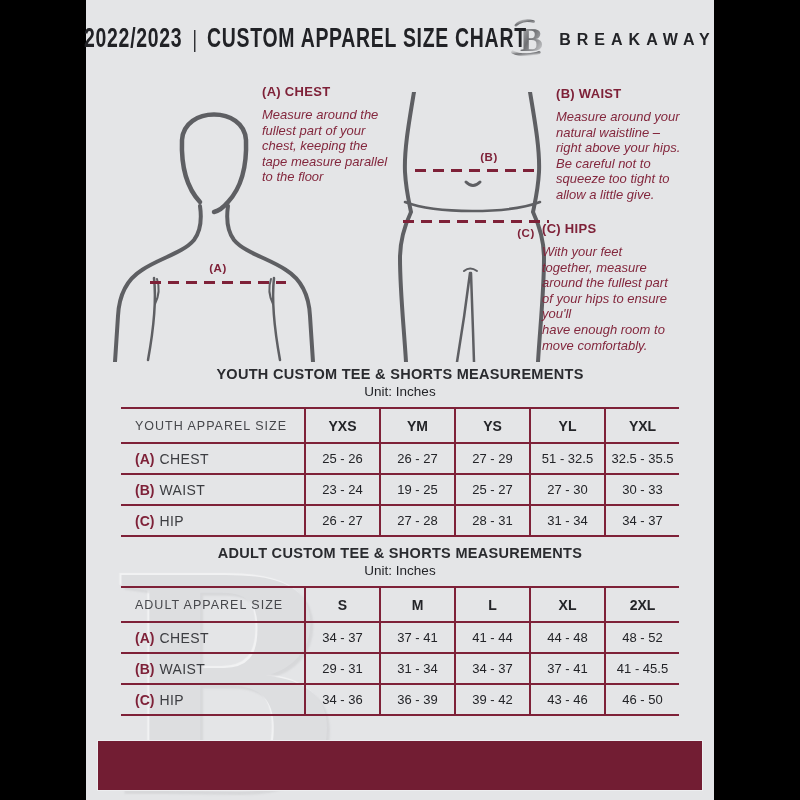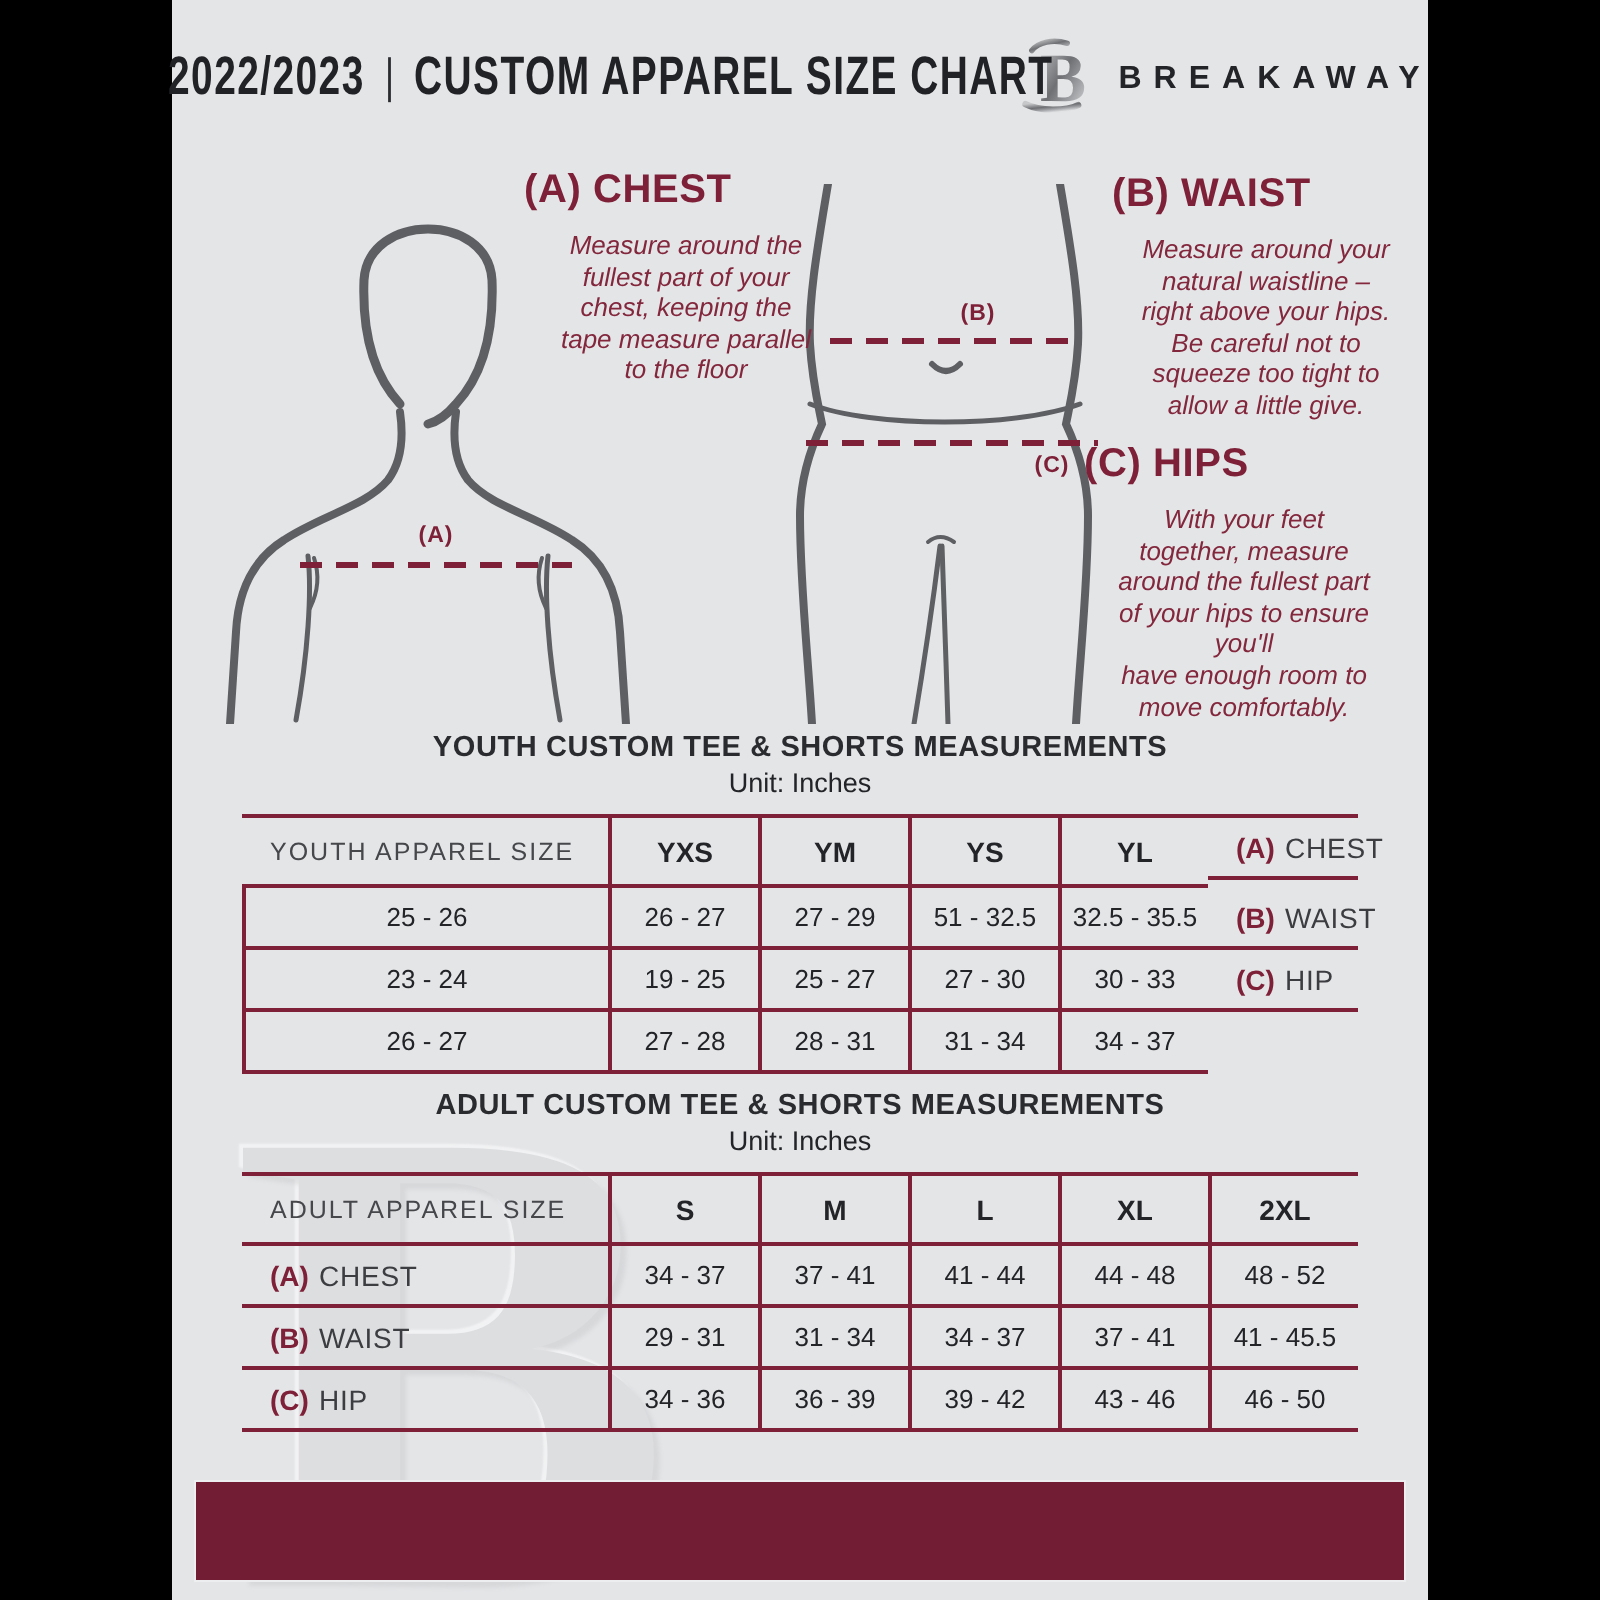--- a/index.html
+++ b/index.html
@@ -17,23 +17,23 @@
     justify-content:center;align-items:center;gap:14px;}
   .tg-wrap{width:412px;height:34px;overflow:visible;}
   .titlegroup{display:flex;align-items:center;white-space:nowrap;
     transform:scaleX(.72);transform-origin:left center;color:#212226;}
   .yr,.ttl{font-weight:bold;font-size:27px;letter-spacing:1px;}
   .pipe{font-weight:400;font-size:24px;margin:0 14px;color:#2a2b2f;}
   .brandgroup{display:flex;align-items:center;gap:9px;}
   .brand{font-weight:bold;font-size:16px;letter-spacing:6px;color:#232428;}
 
   
-  .mhead{font-weight:bold;font-size:20px;color:#7e2138;letter-spacing:.3px;}
+  .mhead{font-weight:bold;font-size:13px;color:#7e2138;letter-spacing:.3px;}
   .mbody{margin-top:8px;font-style:italic;font-size:13px;line-height:15.6px;
-    color:#83273d;white-space:pre-line;text-align:center;}
+    color:#83273d;white-space:pre-line;}
   .mblock{position:absolute;}
   .dash{position:absolute;height:3px;
     background:repeating-linear-gradient(90deg,#7e2138 0 11px,transparent 11px 18px);}
   .marker{position:absolute;width:30px;text-align:center;font-weight:bold;
     font-size:11.5px;color:#7e2138;letter-spacing:.5px;}
   .fig{position:absolute;}
 
   
   .tabletitle{position:absolute;width:100%;text-align:center;font-weight:bold;
     font-size:14.5px;letter-spacing:.3px;color:#2a2b2f;}
@@ -156,20 +156,21 @@
     <div class="tabletitle" style="top:366px;">YOUTH CUSTOM TEE &amp; SHORTS MEASUREMENTS</div>
     <div class="tableunit" style="top:384px;">Unit: Inches</div>
     <div class="sizetable" style="top:407px;">
       <div class="cell h labelcell">
           <span class="sizelabel">YOUTH APPAREL SIZE</span>
         </div>
       <div class="cell h vline colhead">YXS</div>
       <div class="cell h vline colhead">YM</div>
       <div class="cell h vline colhead">YS</div>
       <div class="cell h vline colhead">YL</div>
+      <div class="cell h vline colhead">YXL</div>
 
       <div class="cell d labelcell">
           <span class="rowkey">(A)</span>
           <span class="rowname">CHEST</span>
         </div>
       <div class="cell d vline val">25 - 26</div>
       <div class="cell d vline val">26 - 27</div>
       <div class="cell d vline val">27 - 29</div>
       <div class="cell d vline val">51 - 32.5</div>
       <div class="cell d vline val">32.5 - 35.5</div>

